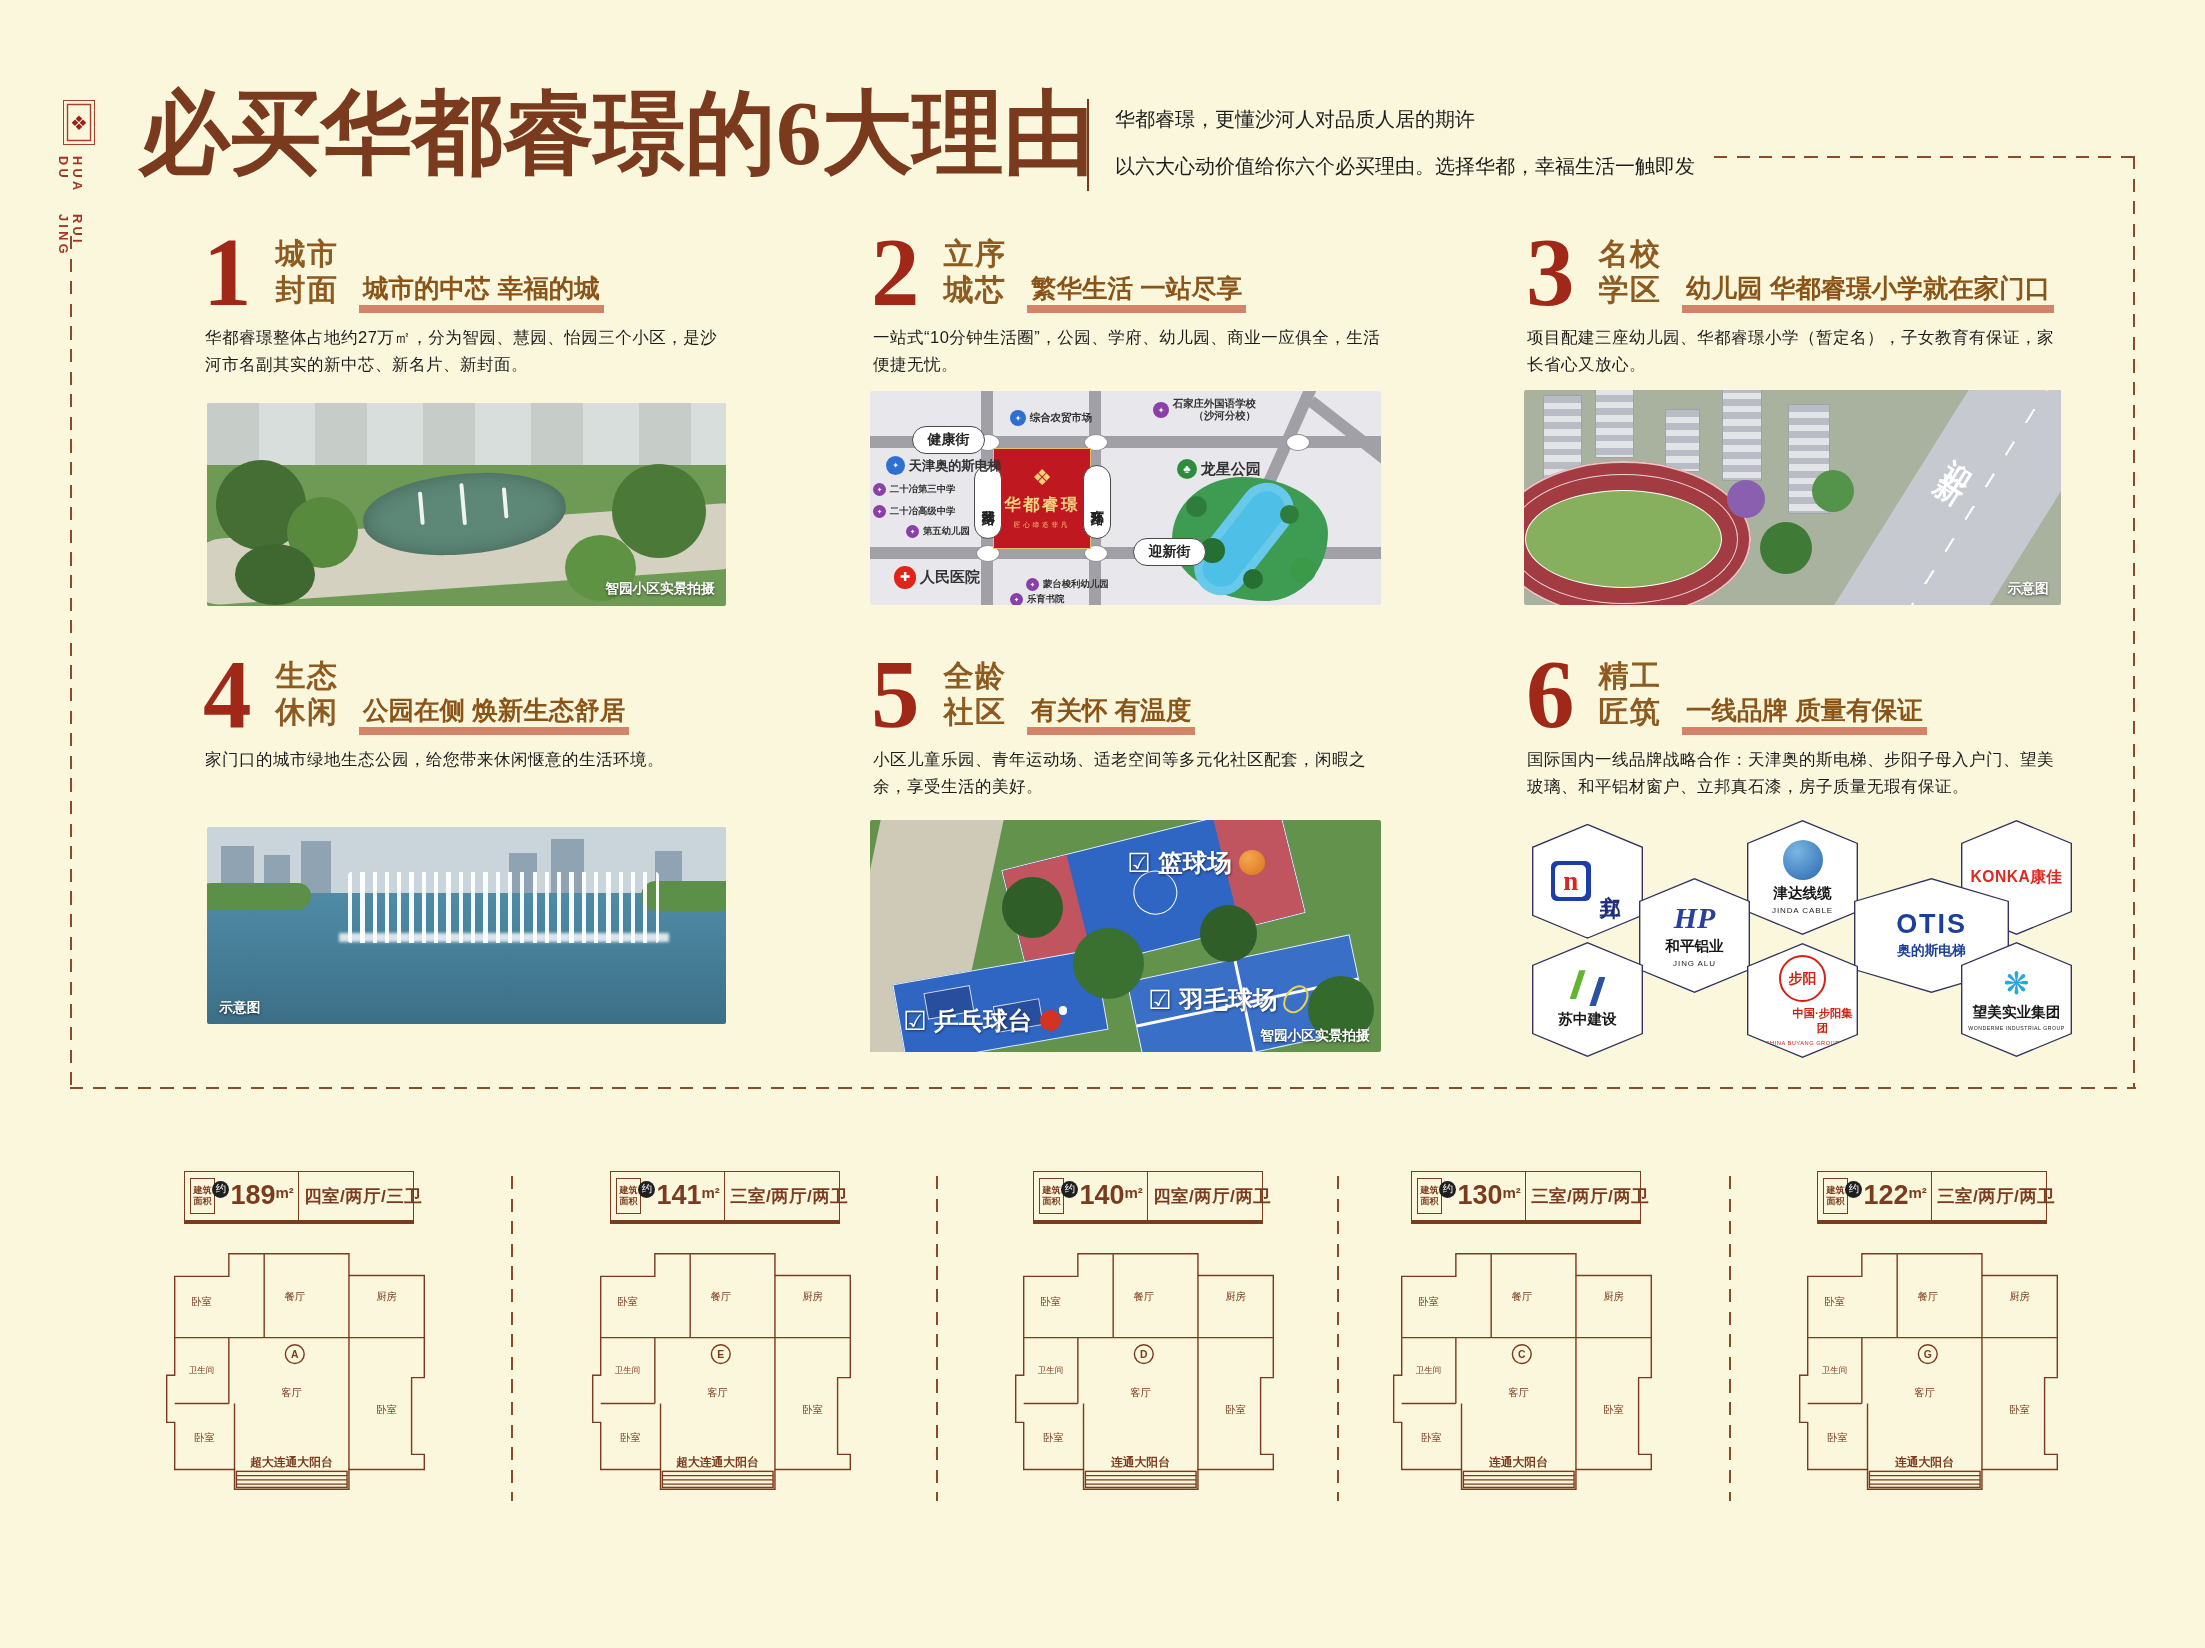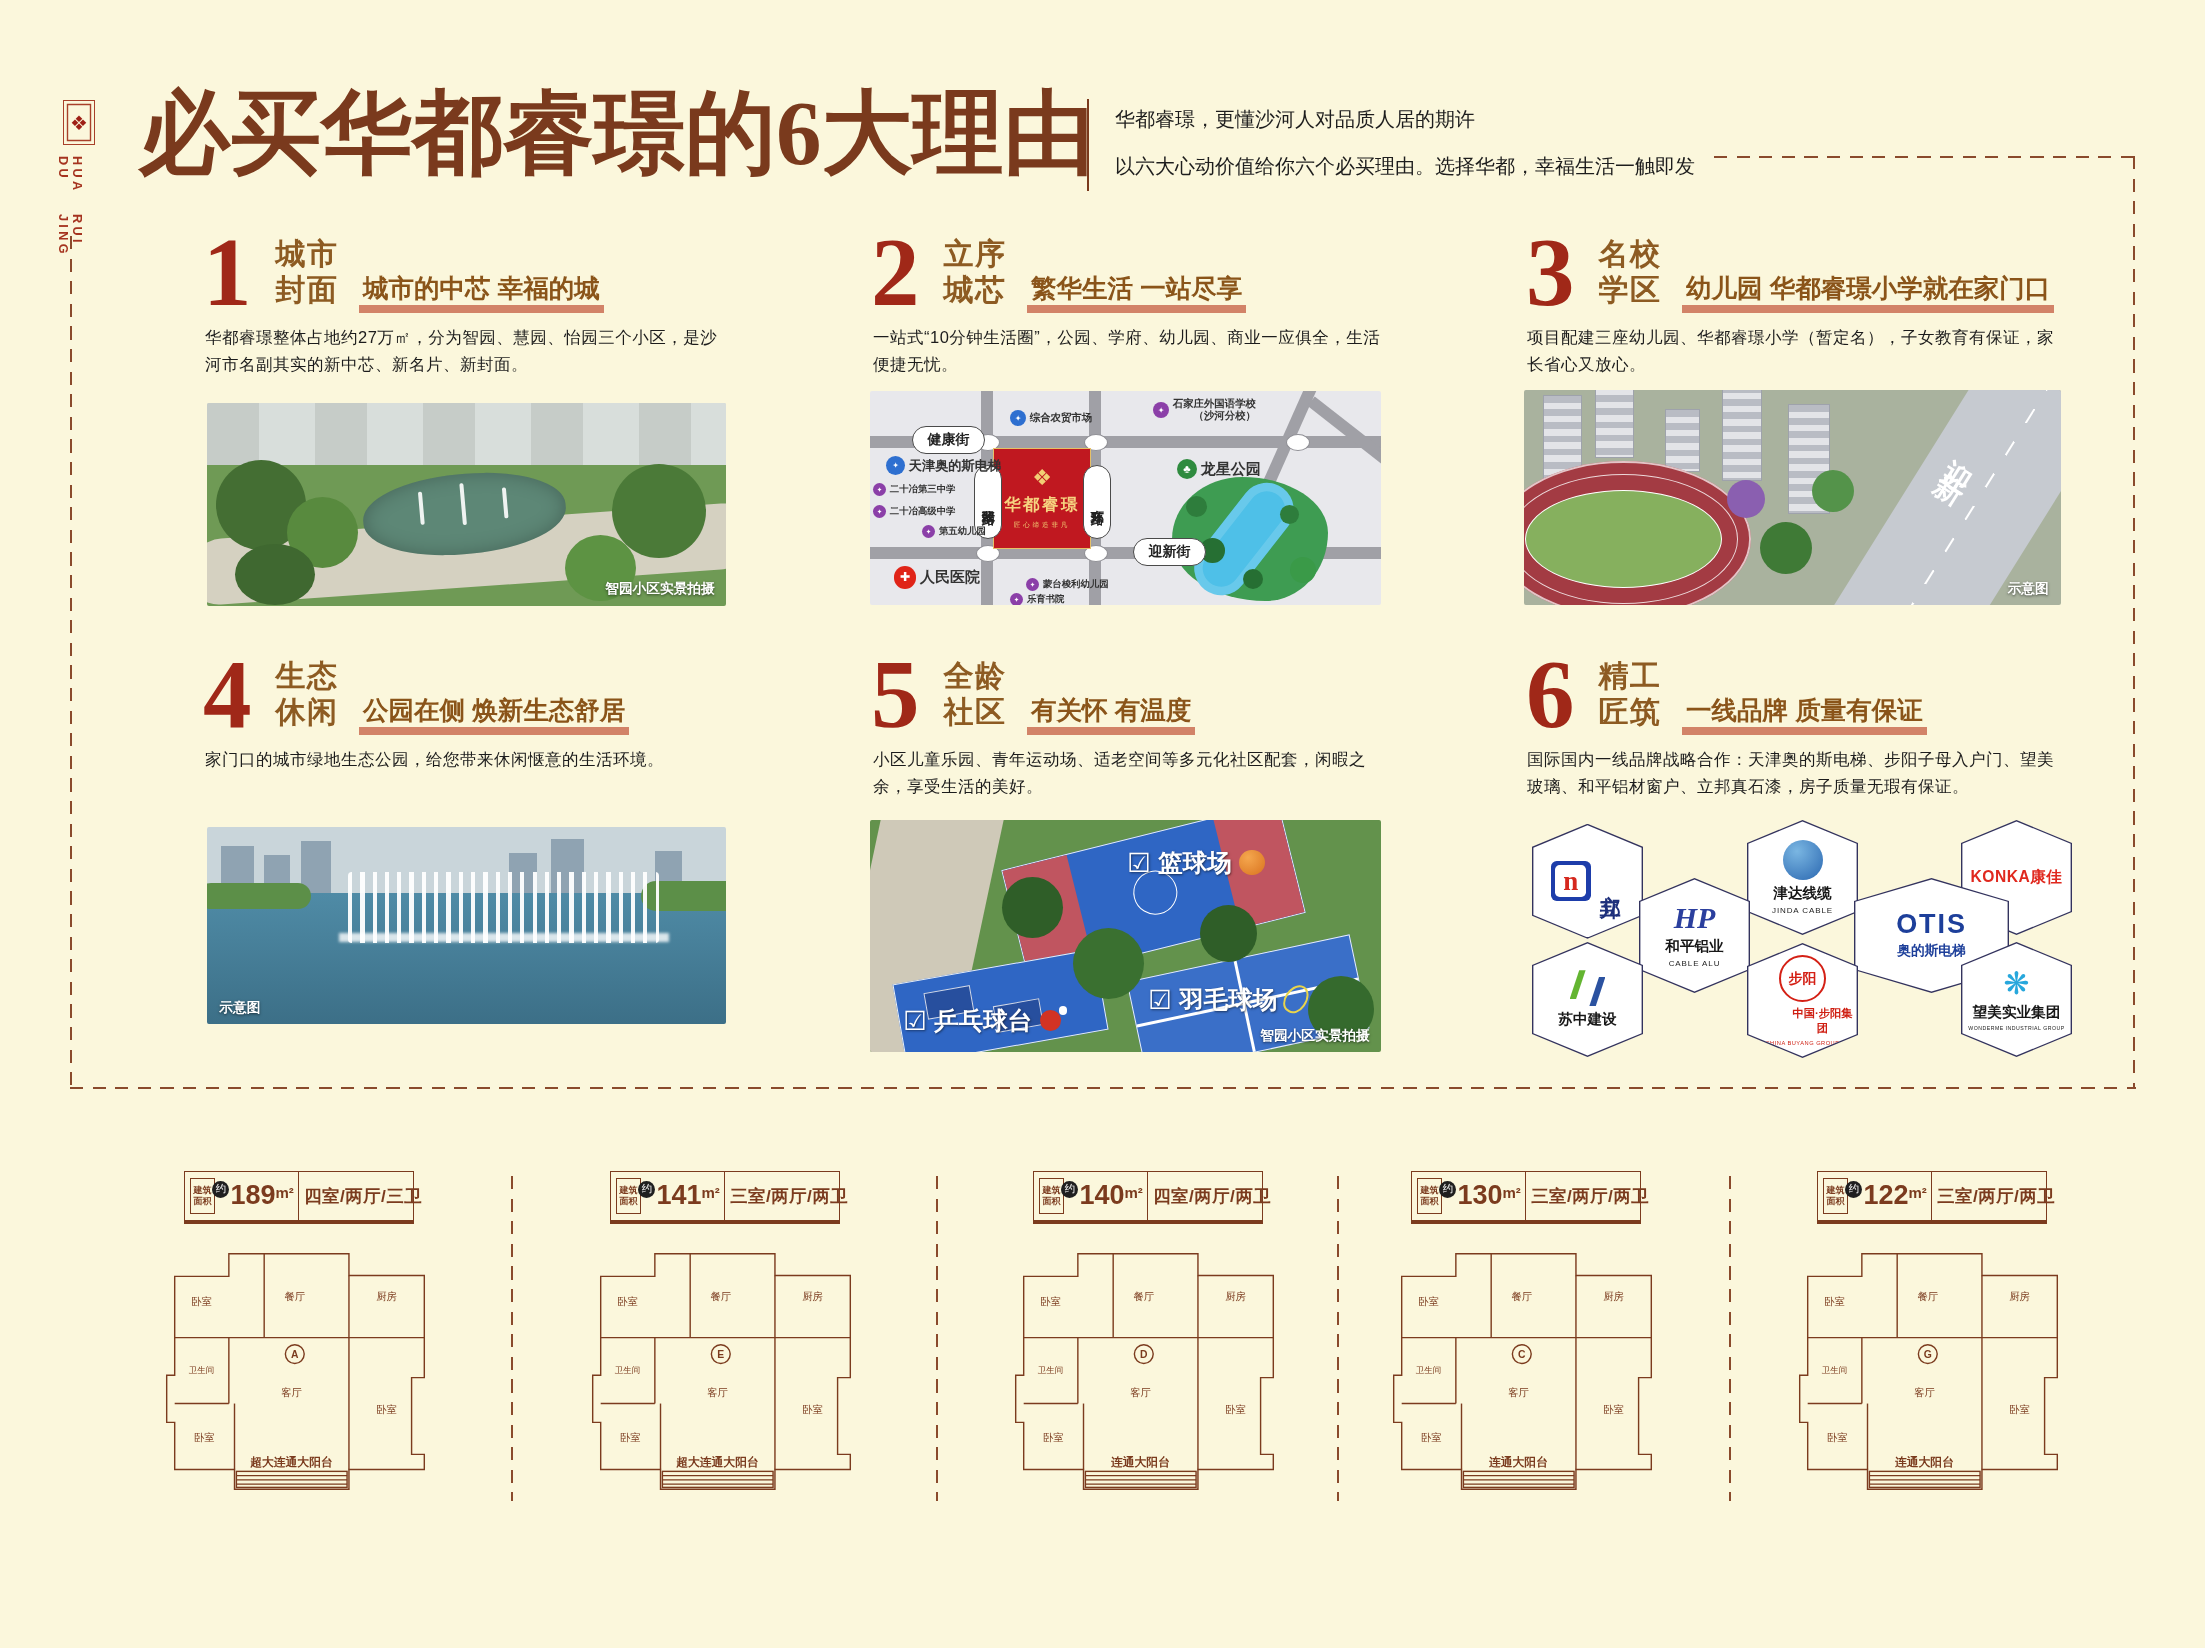--- a/index.html
+++ b/index.html
@@ -304,21 +304,21 @@
       <span>天津奥的斯电梯</span>
     </div>
     <div class="poi" style="left:2.8px;top:92px;font-size:9.4px;">
       <span class="pico pu" style="width:13.2px;height:13.2px;font-size:6.6px;">✦</span>
       <span>二十冶第三中学</span>
     </div>
     <div class="poi" style="left:2.8px;top:114px;font-size:9.4px;">
       <span class="pico pu" style="width:13.2px;height:13.2px;font-size:6.6px;">✦</span>
       <span>二十冶高级中学</span>
     </div>
-    <div class="poi" style="left:52px;top:134px;font-size:9.4px;">
+    <div class="poi" style="left:36px;top:134px;font-size:9.4px;">
       <span class="pico pu" style="width:13.2px;height:13.2px;font-size:6.6px;">✦</span>
       <span>第五幼儿园</span>
     </div>
     <div class="poi" style="left:23.6px;top:175px;font-size:15px;">
       <span class="pico rd" style="width:22.6px;height:22.6px;font-size:12.3px;">✚</span>
       <span>人民医院</span>
     </div>
     <div class="poi" style="left:156px;top:187px;font-size:9.4px;">
       <span class="pico pu" style="width:13.2px;height:13.2px;font-size:6.6px;">✦</span>
       <span>蒙台梭利幼儿园</span>
@@ -427,21 +427,21 @@
       <div class="hexb"></div>
         <div class="hexi">
         <span class="konka">KONKA康佳</span>
       </div>
     </div>
     <div class="hex" style="left:114px;top:58px;">
       <div class="hexb"></div>
         <div class="hexi">
         <span class="hpmark">HP</span>
         <span class="bn">和平铝业</span>
-        <span class="bs">CABLE ALU</span>
+        <span class="bs">JING ALU</span>
       </div>
     </div>
     <div class="hex" style="left:329px;top:58px;padding-left:44px;">
       <div class="hexb"></div>
         <div class="hexi">
         <span class="otismark">OTIS</span>
         <span class="otisname">奥的斯电梯</span>
       </div>
     </div>
     <div class="hex" style="left:7px;top:122px;">

